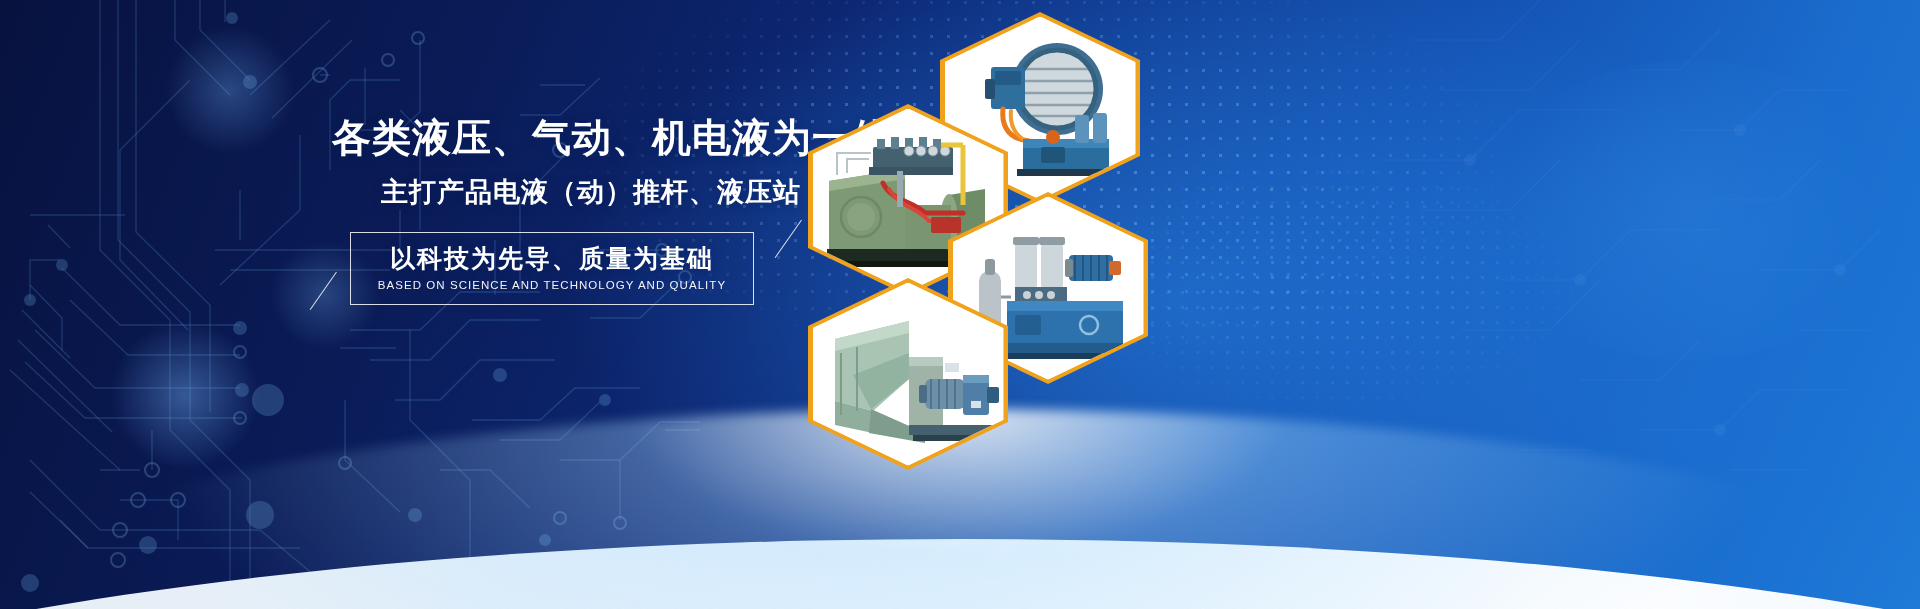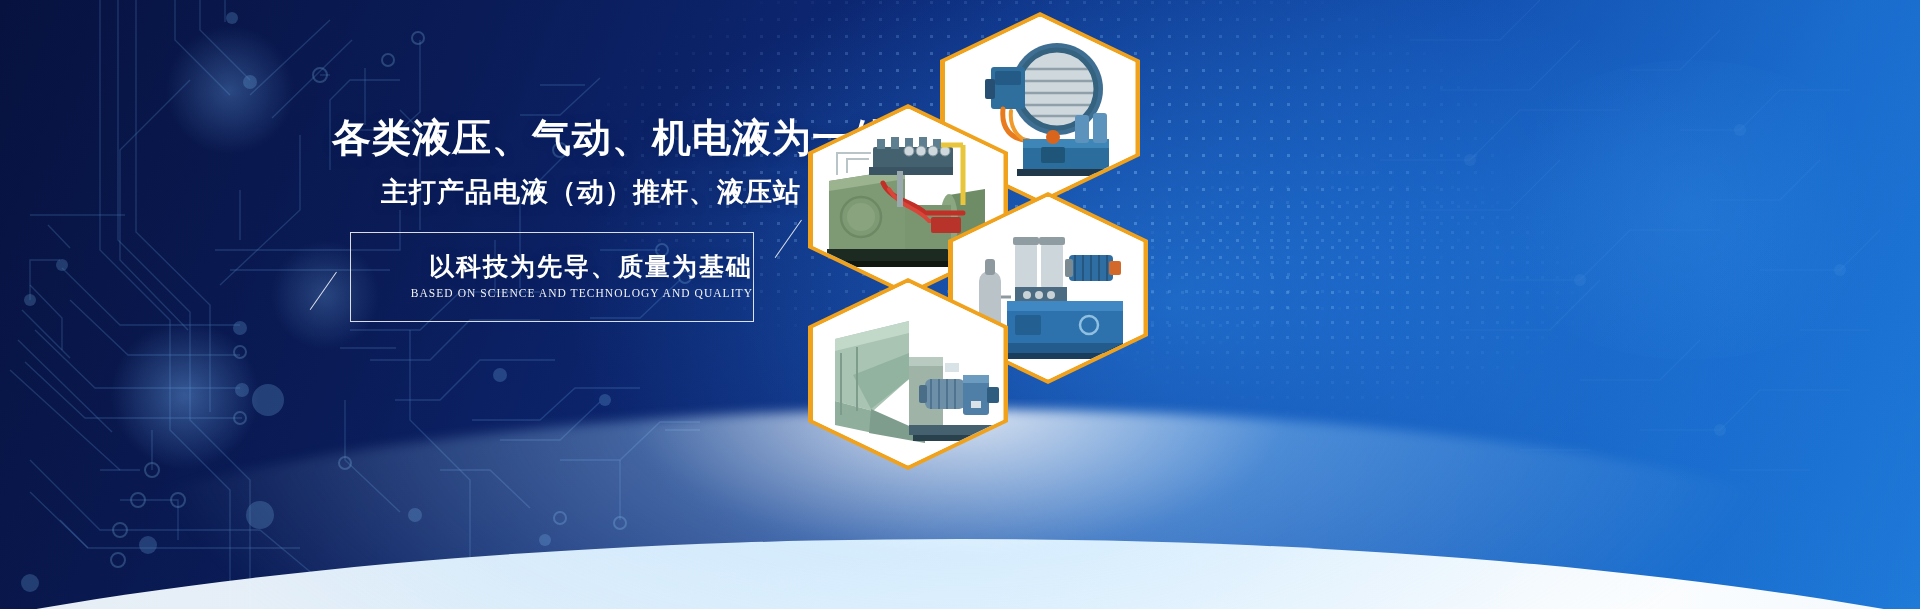--- a/index.html
+++ b/index.html
@@ -61,22 +61,22 @@
     margin:0 0 22px 14px;
   }
   .h2{
     font-size:27px;line-height:1;font-weight:700;color:#fff;letter-spacing:1px;
     white-space:nowrap;text-shadow:0 2px 9px rgba(0,30,90,.5);
     margin:0 0 26px 63px;
   }
   .sloganwrap{position:relative;margin-left:32px;}
   .sloganbox{
     position:relative;border:1px solid rgba(255,255,255,.85);
-    width:404px;height:90px;display:flex;flex-direction:column;
-    align-items:flex-end;justify-content:center;font-family:Liberation Serif, serif;
+    width:404px;height:73px;display:flex;flex-direction:column;
+    align-items:center;justify-content:center;
   }
   .slogan-cn{
     font-size:25px;font-weight:700;color:#fff;letter-spacing:2px;white-space:nowrap;
     text-shadow:0 2px 8px rgba(0,30,90,.5);line-height:1;margin-bottom:9px;
   }
   .slogan-en{
     font-size:11.5px;font-weight:400;color:#fff;letter-spacing:1.05px;white-space:nowrap;
     line-height:1;opacity:.95;
   }
   .diag{position:absolute;background:rgba(255,255,255,.85);width:1px;height:46px;}

